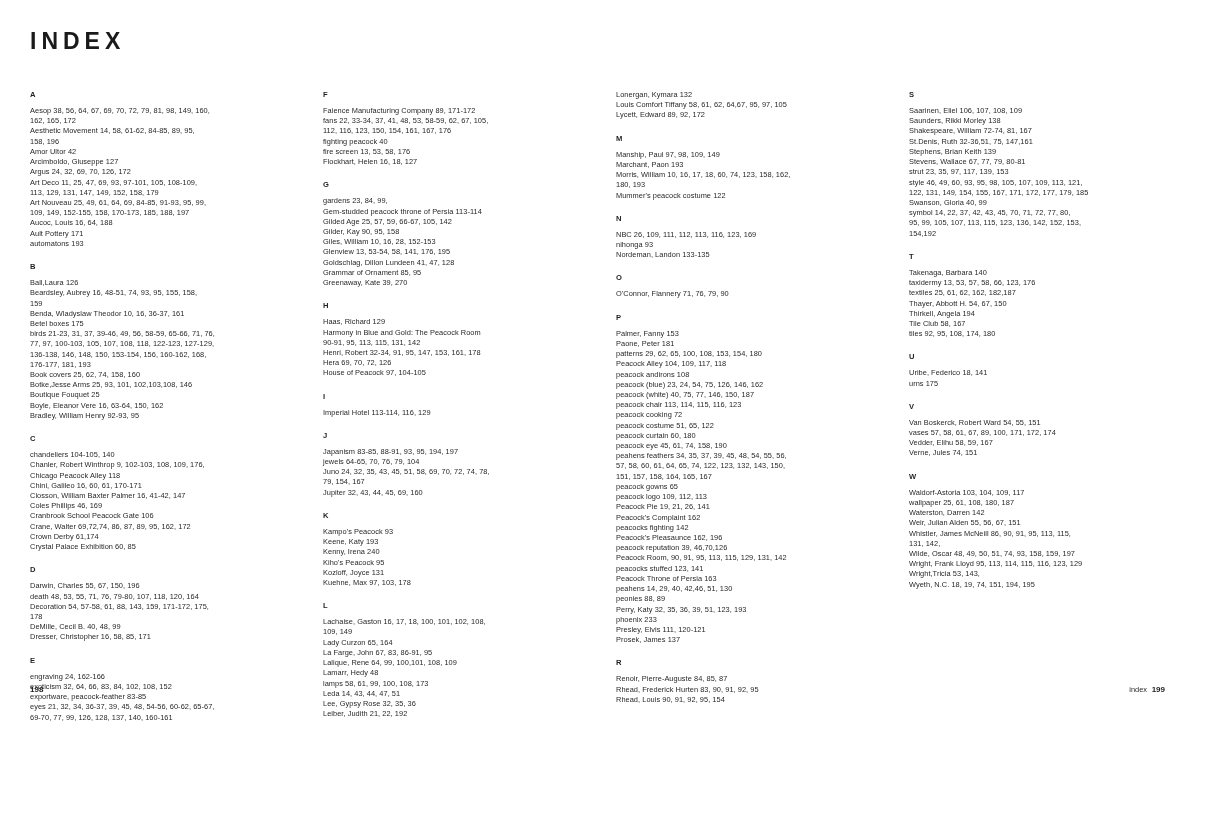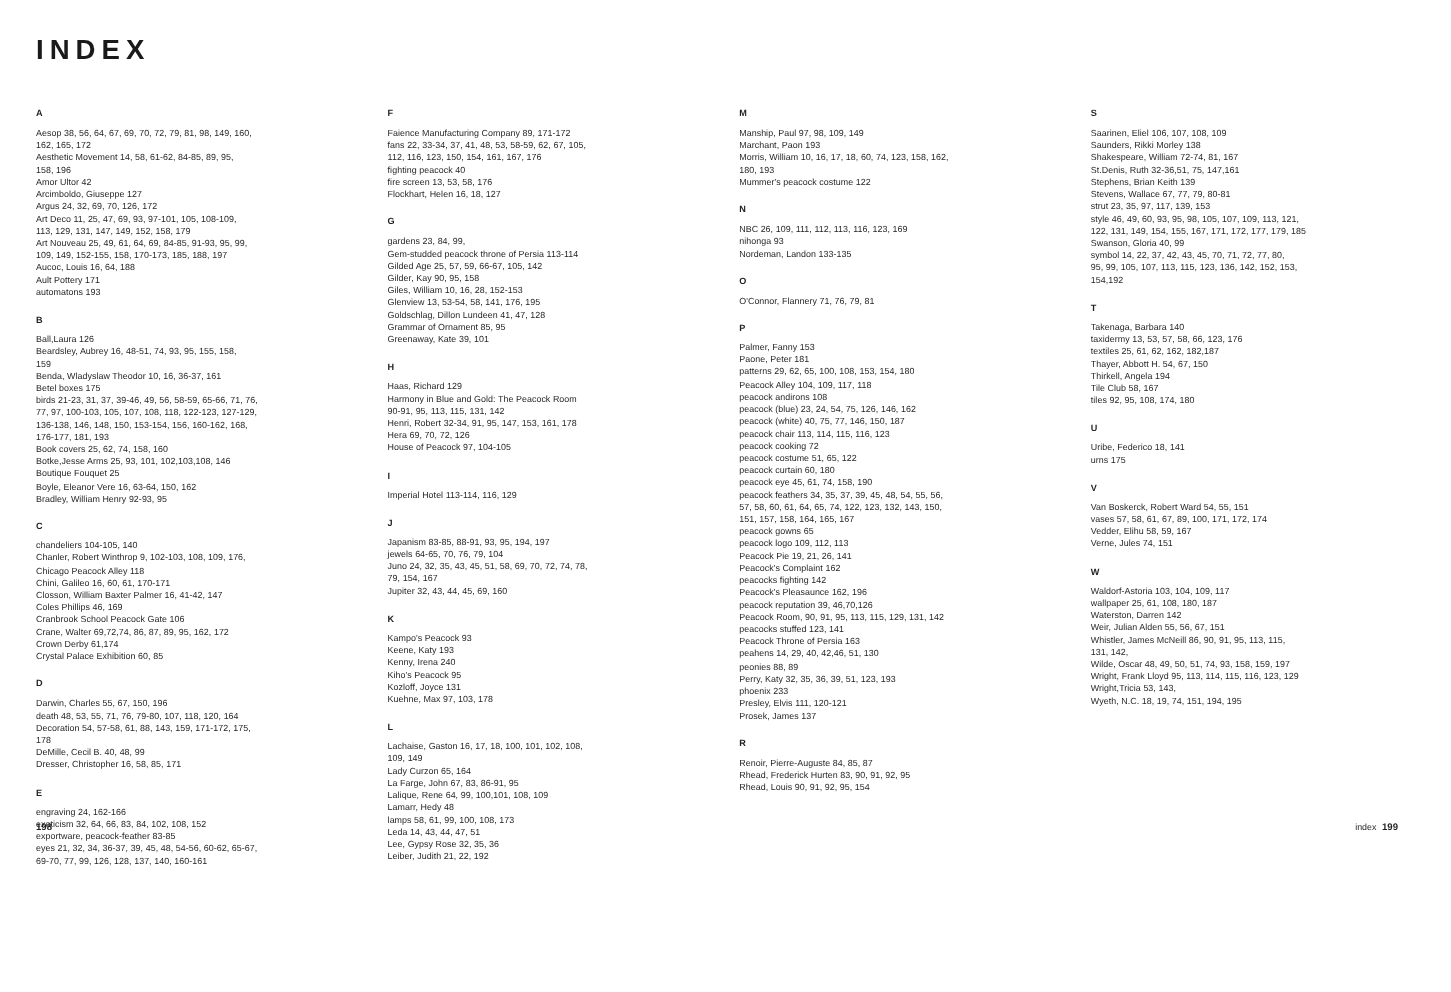--- a/index.html
+++ b/index.html
@@ -162,21 +162,21 @@
         <div class="group">
           <div class="letter">G</div>
           <div class="entry">gardens  23, 84, 99,</div>
           <div class="entry">Gem-studded peacock throne of Persia  113-114</div>
           <div class="entry">Gilded Age  25, 57, 59, 66-67, 105, 142</div>
           <div class="entry">Gilder, Kay  90, 95, 158</div>
           <div class="entry">Giles, William  10, 16, 28, 152-153</div>
           <div class="entry">Glenview  13, 53-54, 58, 141, 176, 195</div>
           <div class="entry">Goldschlag, Dillon Lundeen  41, 47, 128</div>
           <div class="entry">Grammar of Ornament  85, 95</div>
-          <div class="entry">Greenaway, Kate  39, 101</div>
+          <div class="entry">Greenaway, Kate  39, 270</div>
         </div>
         <div class="group">
           <div class="letter">H</div>
           <div class="entry">Haas, Richard  129</div>
           <div class="entry">Harmony in Blue and Gold: The Peacock Room</div>
           <div class="entry">90-91, 95, 113, 115, 131, 142</div>
           <div class="entry">Henri, Robert  32-34, 91, 95, 147, 153, 161, 178</div>
           <div class="entry">Hera  69, 70, 72, 126</div>
           <div class="entry">House of Peacock  97, 104-105</div>
         </div>
@@ -210,52 +210,57 @@
           <div class="entry">Lalique, Rene  64, 99, 100,101, 108, 109</div>
           <div class="entry">Lamarr, Hedy  48</div>
           <div class="entry">lamps  58, 61, 99, 100, 108, 173</div>
           <div class="entry">Leda  14, 43, 44, 47, 51</div>
           <div class="entry">Lee, Gypsy Rose  32, 35, 36</div>
           <div class="entry">Leiber, Judith  21, 22, 192</div>
         </div>
       </div>
       <div class="col">
         <div class="group">
+          <div class="entry">Lonergan, Kymara  132</div>
+          <div class="entry">Louis Comfort Tiffany  58, 61, 62, 64,67, 95, 97, 105</div>
+          <div class="entry">Lycett, Edward  89, 92, 172</div>
+        </div>
+        <div class="group">
           <div class="letter">M</div>
           <div class="entry">Manship, Paul  97, 98, 109, 149</div>
           <div class="entry">Marchant, Paon  193</div>
           <div class="entry">Morris, William  10, 16, 17, 18, 60, 74, 123, 158, 162,</div>
           <div class="entry">180, 193</div>
           <div class="entry">Mummer's peacock costume  122</div>
         </div>
         <div class="group">
           <div class="letter">N</div>
           <div class="entry">NBC  26, 109, 111, 112, 113, 116, 123, 169</div>
           <div class="entry">nihonga  93</div>
           <div class="entry">Nordeman, Landon  133-135</div>
         </div>
         <div class="group">
           <div class="letter">O</div>
-          <div class="entry">O'Connor, Flannery  71, 76, 79, 81</div>
+          <div class="entry">O'Connor, Flannery  71, 76, 79, 90</div>
         </div>
         <div class="group">
           <div class="letter">P</div>
           <div class="entry">Palmer, Fanny  153</div>
           <div class="entry">Paone, Peter  181</div>
           <div class="entry">patterns  29, 62, 65, 100, 108, 153, 154, 180</div>
           <div class="entry">Peacock Alley  104, 109, 117, 118</div>
           <div class="entry">peacock andirons  108</div>
           <div class="entry">peacock (blue)  23, 24, 54, 75, 126, 146, 162</div>
           <div class="entry">peacock (white)  40, 75, 77, 146, 150, 187</div>
           <div class="entry">peacock chair  113, 114, 115, 116, 123</div>
           <div class="entry">peacock cooking  72</div>
           <div class="entry">peacock costume  51, 65, 122</div>
           <div class="entry">peacock curtain  60, 180</div>
           <div class="entry">peacock eye  45, 61, 74, 158, 190</div>
-          <div class="entry">peacock feathers  34, 35, 37, 39, 45, 48, 54, 55, 56,</div>
+          <div class="entry">peahens feathers  34, 35, 37, 39, 45, 48, 54, 55, 56,</div>
           <div class="entry">57, 58, 60, 61, 64, 65, 74, 122, 123, 132, 143, 150,</div>
           <div class="entry">151, 157, 158, 164, 165, 167</div>
           <div class="entry">peacock gowns  65</div>
           <div class="entry">peacock logo  109, 112, 113</div>
           <div class="entry">Peacock Pie  19, 21, 26, 141</div>
           <div class="entry">Peacock's Complaint  162</div>
           <div class="entry">peacocks fighting  142</div>
           <div class="entry">Peacock's Pleasaunce  162, 196</div>
           <div class="entry">peacock reputation  39, 46,70,126</div>
           <div class="entry">Peacock Room,  90, 91, 95, 113, 115, 129, 131, 142</div>

